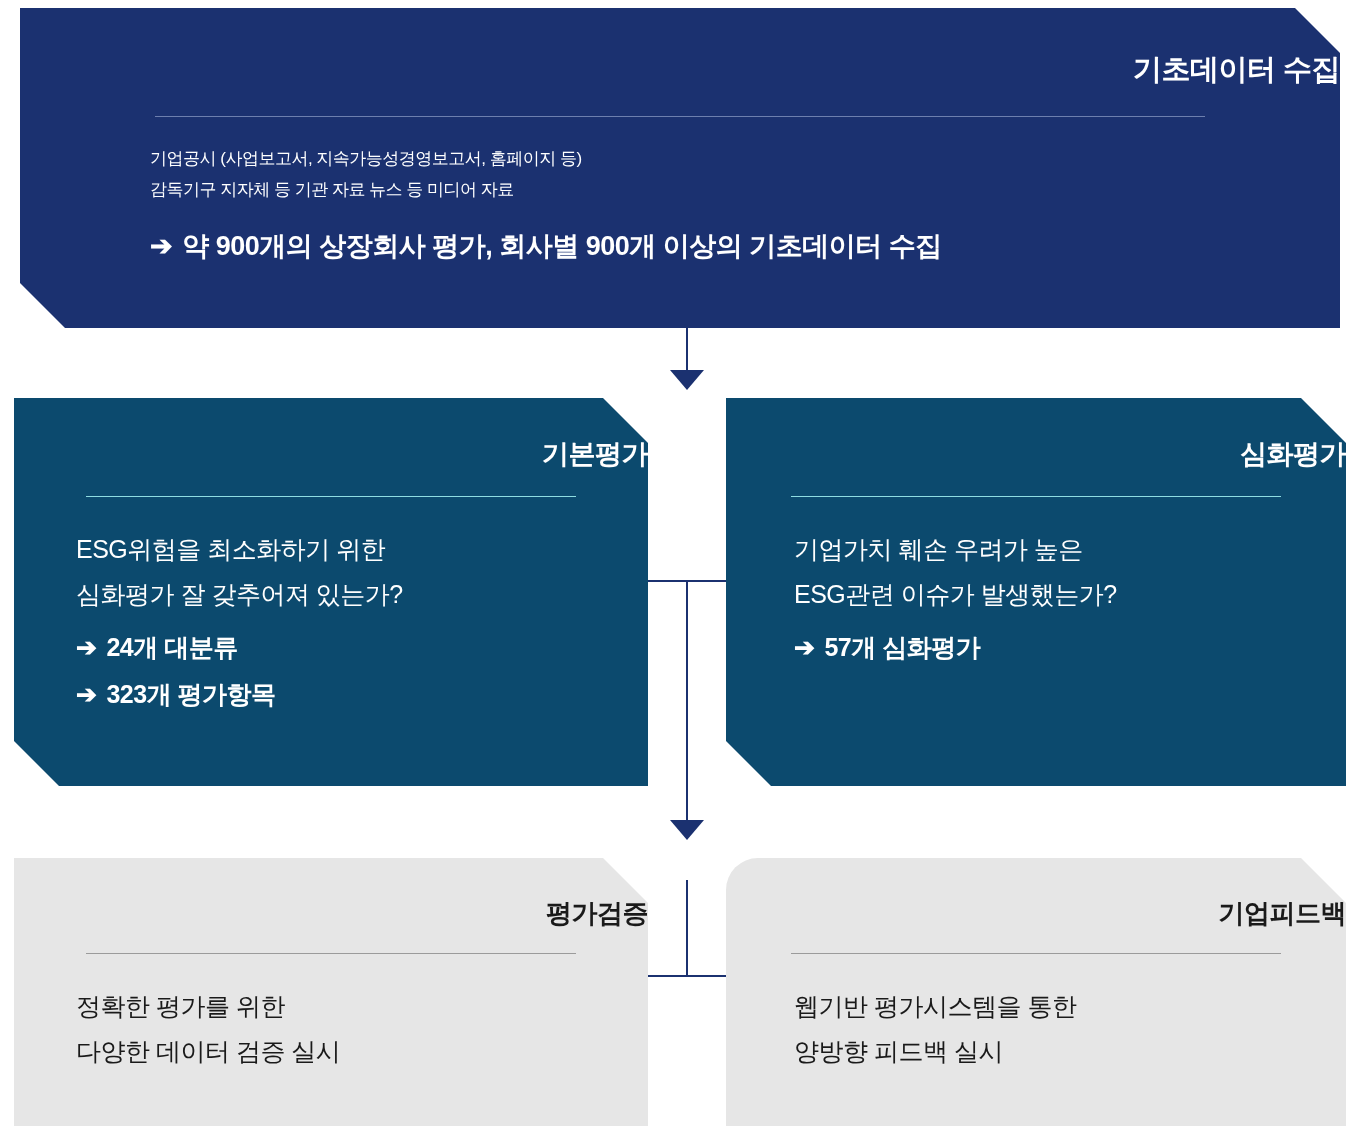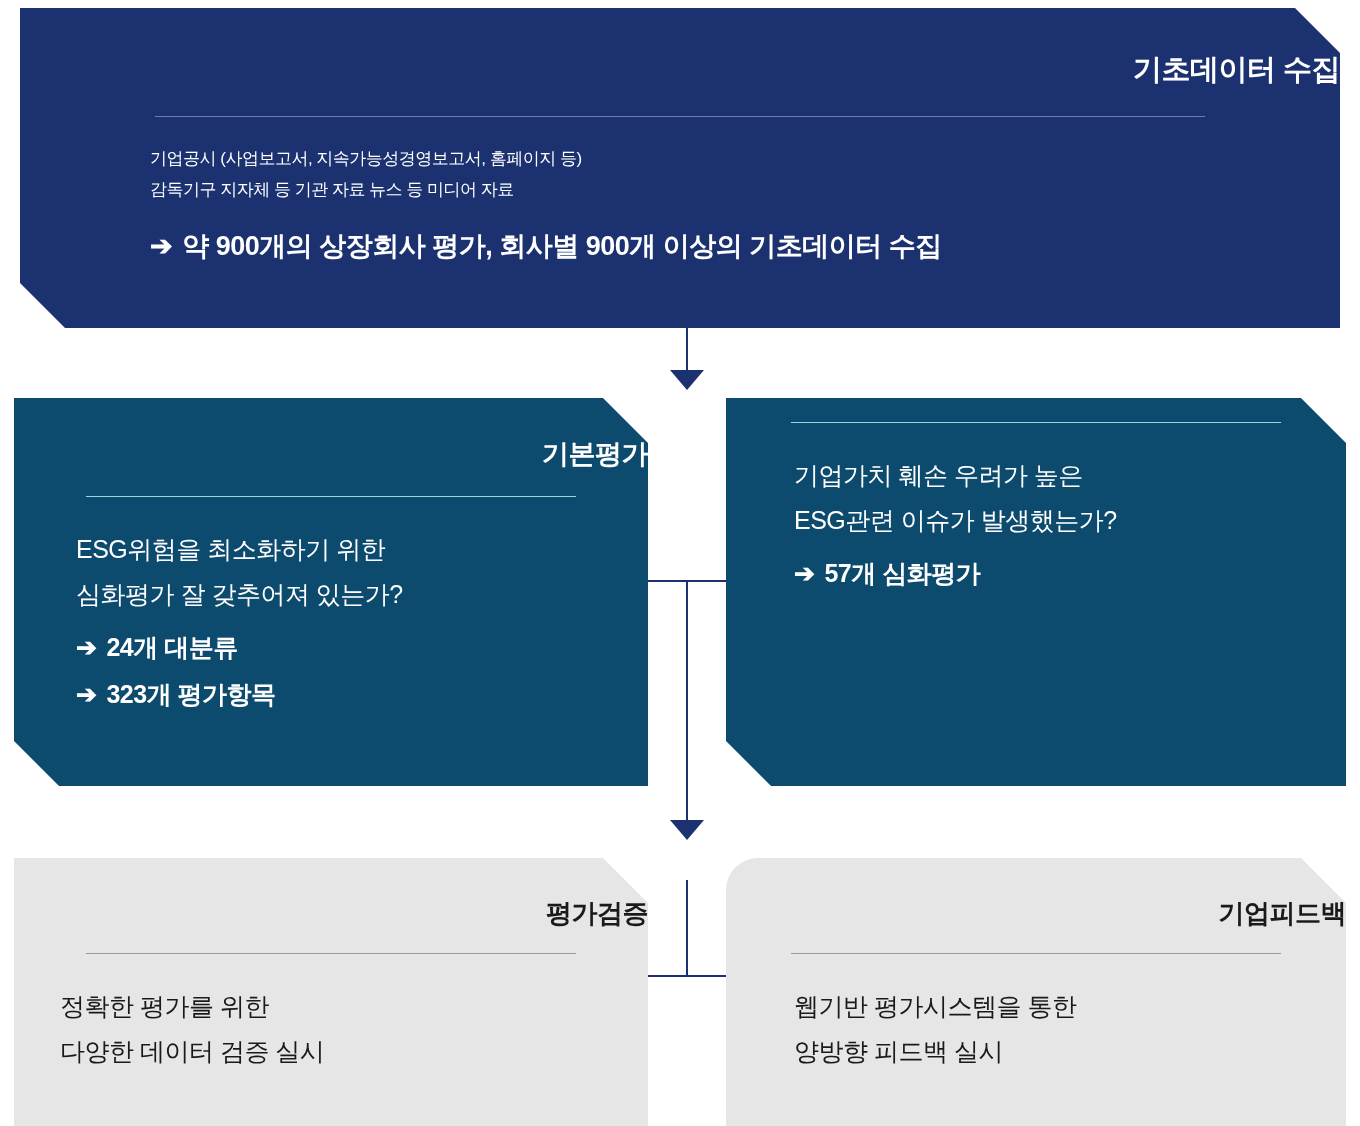--- a/index.html
+++ b/index.html
@@ -150,21 +150,21 @@
     font-size: 26px;
     padding-top: 38px;
     color: #1a1a1a;
   }
   .card-grey .rule {
     background: #9b9b9b;
     margin: 22px auto 0 auto;
     width: 490px;
   }
   .card-grey .content {
-    padding: 30px 0 0 46px;
+    padding: 30px 0 0 62px;
   }
   .card-grey .body-line {
     font-size: 25px;
     line-height: 1.8;
     color: #1a1a1a;
   }
   #card-feedback .content { padding-left: 68px; }
 
   
   .connector {
@@ -230,20 +230,21 @@
         <span>24개 대분류</span>
       </div>
       <div class="bullet-line">
         <span class="arrow-glyph">➔</span>
         <span>323개 평가항목</span>
       </div>
     </div>
   </div>
 
   <div class="card card-teal" id="card-deep">
+    <div class="card-title">심화평가</div>
     <hr class="rule">
     <div class="content">
       <div class="body-line">기업가치 훼손 우려가 높은</div>
       <div class="body-line">ESG관련 이슈가 발생했는가?</div>
       <div class="bullet-line">
         <span class="arrow-glyph">➔</span>
         <span>57개 심화평가</span>
       </div>
     </div>
   </div>

